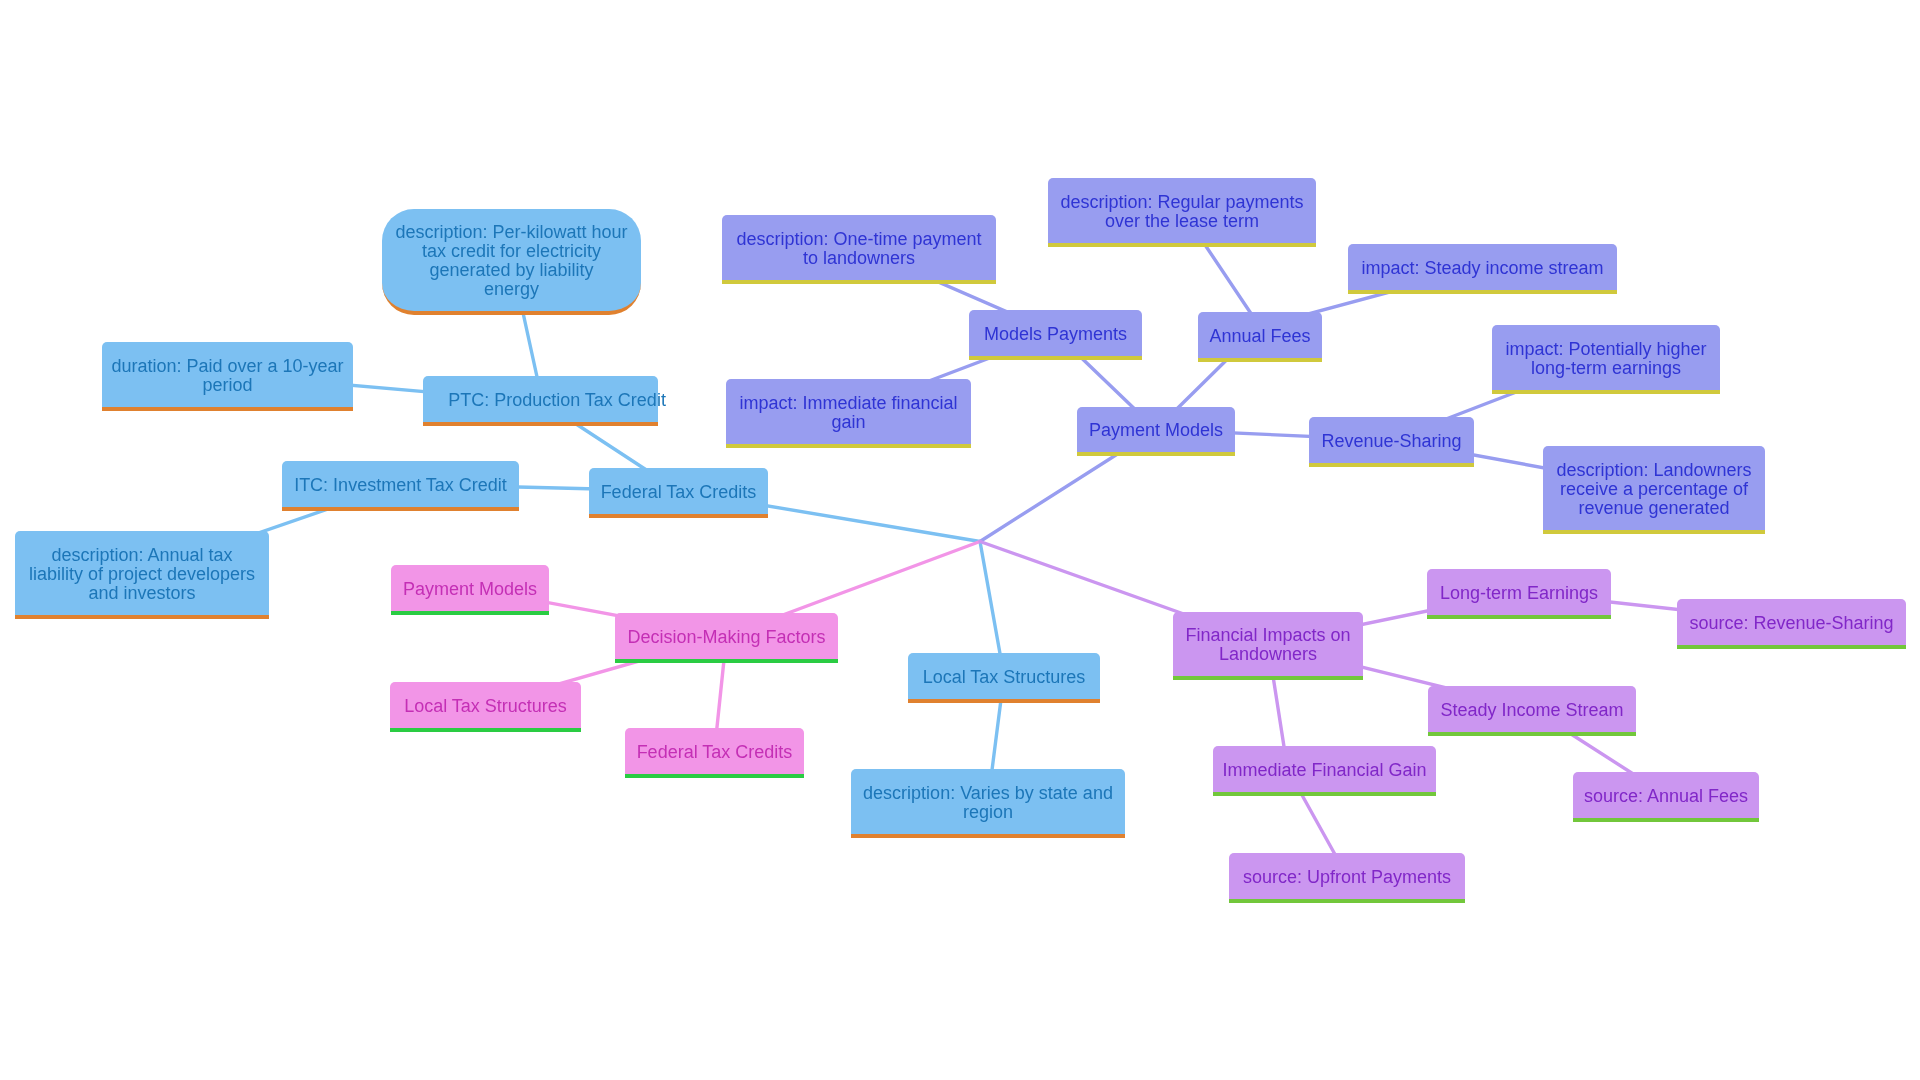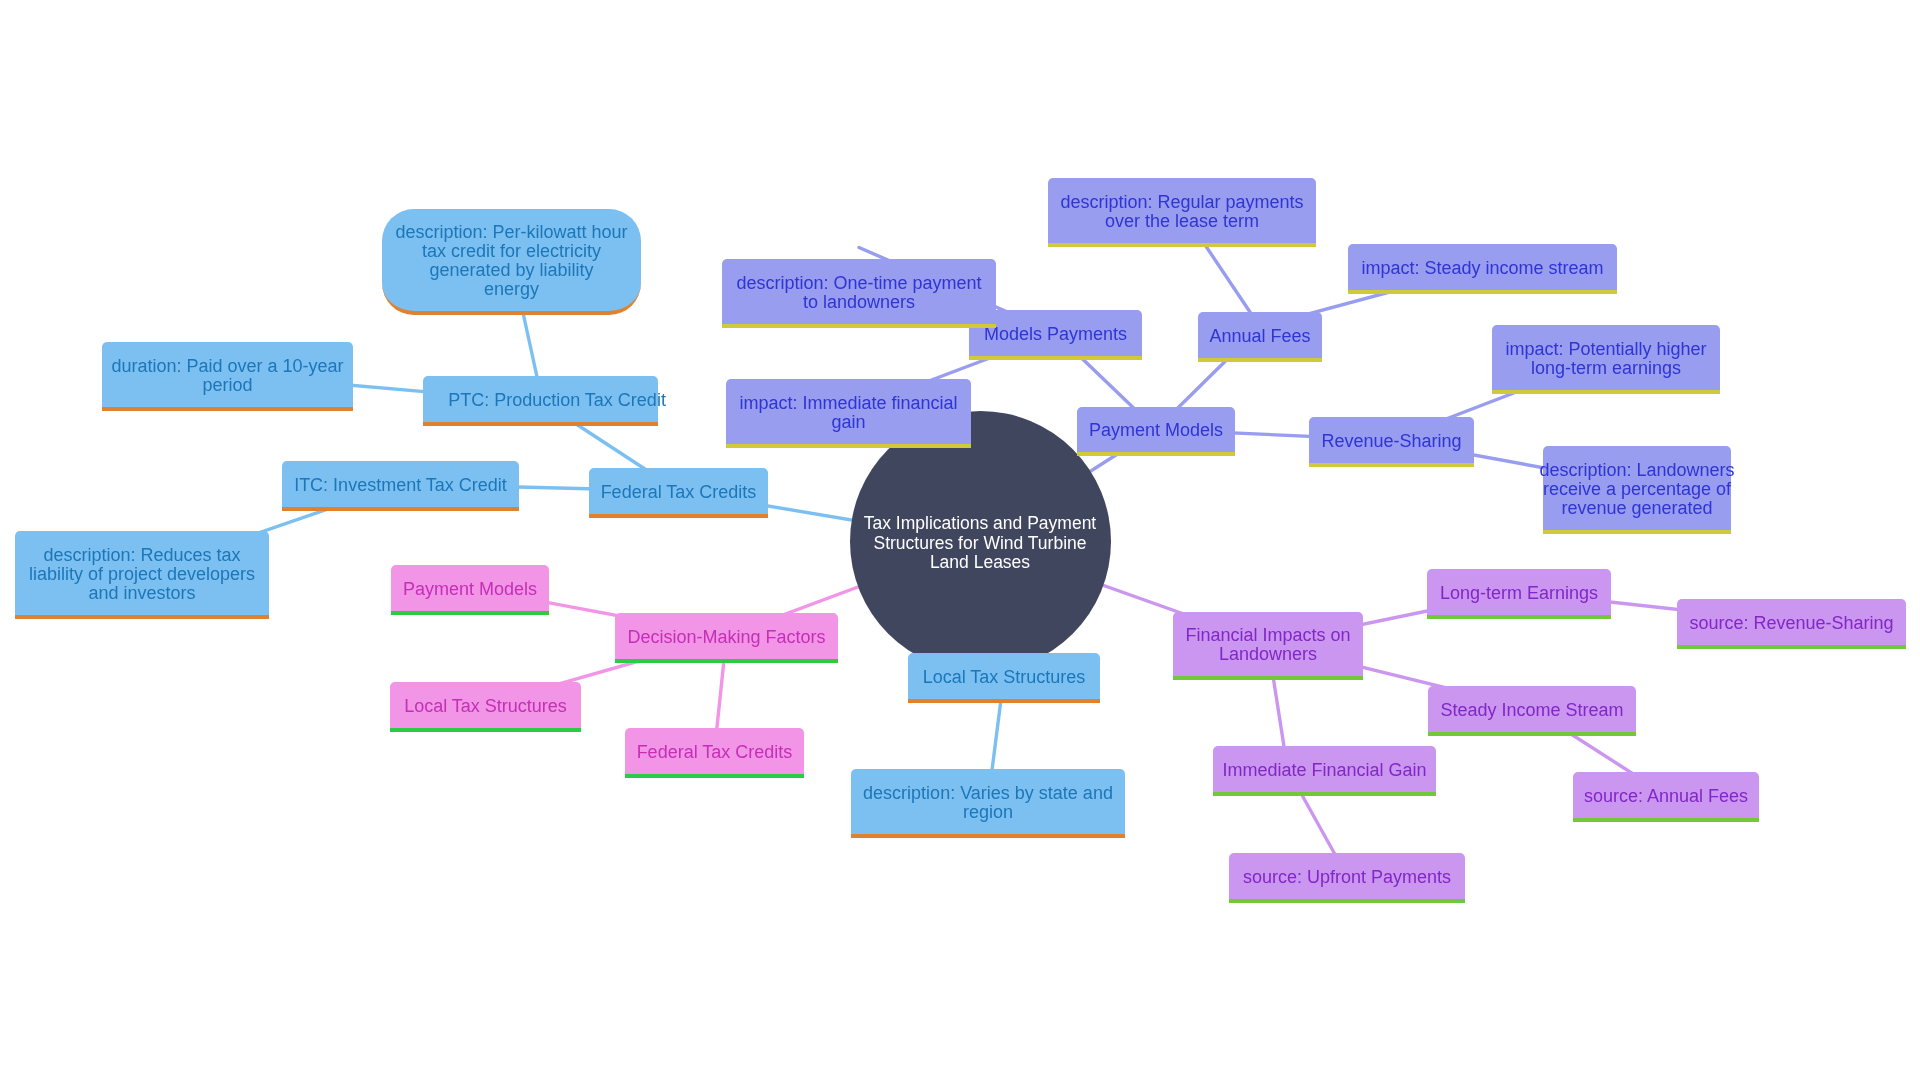--- a/index.html
+++ b/index.html
@@ -53,77 +53,74 @@
     <path class="edge pink" d="M726.5,636.0 L714.5,751.0"></path>
     <path class="edge violet" d="M980.0,541.5 L1268.0,644.0"></path>
     <path class="edge violet" d="M1268.0,644.0 L1519.0,592.0"></path>
     <path class="edge violet" d="M1519.0,592.0 L1791.5,622.0"></path>
     <path class="edge violet" d="M1268.0,644.0 L1532.0,709.0"></path>
     <path class="edge violet" d="M1532.0,709.0 L1666.0,795.0"></path>
     <path class="edge violet" d="M1268.0,644.0 L1287.5,769.0"></path>
     <path class="edge violet" d="M1287.5,769.0 L1347.0,876.0"></path>
   </svg>
 
-  <div id="central-node" style="left:849.5px;top:411px;width:261px;height:261px;background:#41465F;color:#FFFFFF;">
-    <span class="lbl"><span>Tax Implications and Payment</span><br><span>Structures for Wind Turbine</span><br><span>Land Leases</span></span>
-  </div>
 
   <div id="node-layer">
     <div class="node blue" style="left:589px;top:468px;width:179px;height:50px;">
       <span class="lbl"><span>Federal Tax Credits</span></span>
     </div>
     <div class="node blue" style="left:423px;top:376px;width:235px;height:50px;padding-left:33px;">
       <span class="lbl"><span>PTC: Production Tax Credit</span></span>
     </div>
     <div class="node blue" style="left:382px;top:209px;width:259px;height:106px;border-radius:32px;">
       <span class="lbl"><span>description: Per-kilowatt hour</span><br><span>tax credit for electricity</span><br><span>generated by liability</span><br><span>energy</span></span>
     </div>
     <div class="node blue" style="left:102px;top:342px;width:251px;height:69px;">
       <span class="lbl"><span>duration: Paid over a 10-year</span><br><span>period</span></span>
     </div>
     <div class="node blue" style="left:282px;top:461px;width:237px;height:50px;">
       <span class="lbl"><span>ITC: Investment Tax Credit</span></span>
     </div>
     <div class="node blue" style="left:15px;top:531px;width:254px;height:88px;">
-      <span class="lbl"><span>description: Reduces tax</span><br><span>liability of project developers</span><br><span>and investors</span></span>
+      <span class="lbl"><span>description: Annual tax</span><br><span>liability of project developers</span><br><span>and investors</span></span>
     </div>
     <div class="node blue" style="left:908px;top:653px;width:192px;height:50px;">
       <span class="lbl"><span>Local Tax Structures</span></span>
     </div>
     <div class="node blue" style="left:851px;top:769px;width:274px;height:69px;">
       <span class="lbl"><span>description: Varies by state and</span><br><span>region</span></span>
     </div>
     <div class="node purple" style="left:1077px;top:407px;width:158px;height:49px;">
       <span class="lbl"><span>Payment Models</span></span>
     </div>
     <div class="node purple" style="left:969px;top:310px;width:173px;height:50px;">
       <span class="lbl"><span>Models Payments</span></span>
     </div>
-    <div class="node purple" style="left:722px;top:215px;width:274px;height:69px;margin-top:44px;">
+    <div class="node purple" style="left:722px;top:215px;width:274px;height:69px;">
       <span class="lbl"><span>description: One-time payment</span><br><span>to landowners</span></span>
     </div>
     <div class="node purple" style="left:726px;top:379px;width:245px;height:69px;">
       <span class="lbl"><span>impact: Immediate financial</span><br><span>gain</span></span>
     </div>
     <div class="node purple" style="left:1198px;top:312px;width:124px;height:50px;">
       <span class="lbl"><span>Annual Fees</span></span>
     </div>
     <div class="node purple" style="left:1048px;top:178px;width:268px;height:69px;">
       <span class="lbl"><span>description: Regular payments</span><br><span>over the lease term</span></span>
     </div>
     <div class="node purple" style="left:1348px;top:244px;width:269px;height:50px;">
       <span class="lbl"><span>impact: Steady income stream</span></span>
     </div>
     <div class="node purple" style="left:1309px;top:417px;width:165px;height:50px;">
       <span class="lbl"><span>Revenue-Sharing</span></span>
     </div>
     <div class="node purple" style="left:1492px;top:325px;width:228px;height:69px;">
       <span class="lbl"><span>impact: Potentially higher</span><br><span>long-term earnings</span></span>
     </div>
-    <div class="node purple" style="left:1543px;top:446px;width:188px;height:88px;">
+    <div class="node purple" style="left:1543px;top:446px;width:222px;height:88px;">
       <span class="lbl"><span>description: Landowners</span><br><span>receive a percentage of</span><br><span>revenue generated</span></span>
     </div>
     <div class="node pink" style="left:615px;top:613px;width:223px;height:50px;">
       <span class="lbl"><span>Decision-Making Factors</span></span>
     </div>
     <div class="node pink" style="left:391px;top:565px;width:158px;height:50px;">
       <span class="lbl"><span>Payment Models</span></span>
     </div>
     <div class="node pink" style="left:390px;top:682px;width:191px;height:50px;">
       <span class="lbl"><span>Local Tax Structures</span></span>

